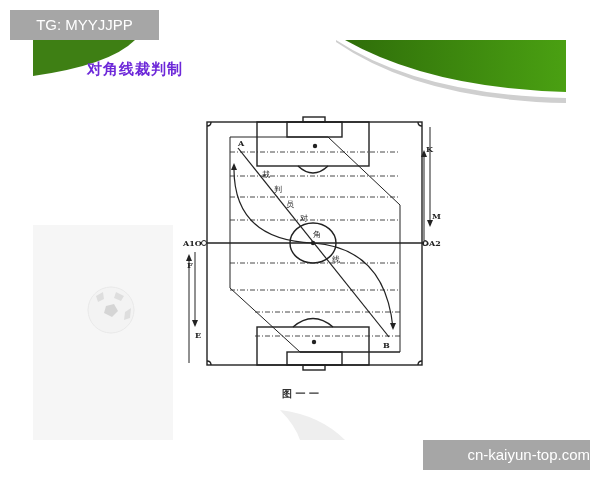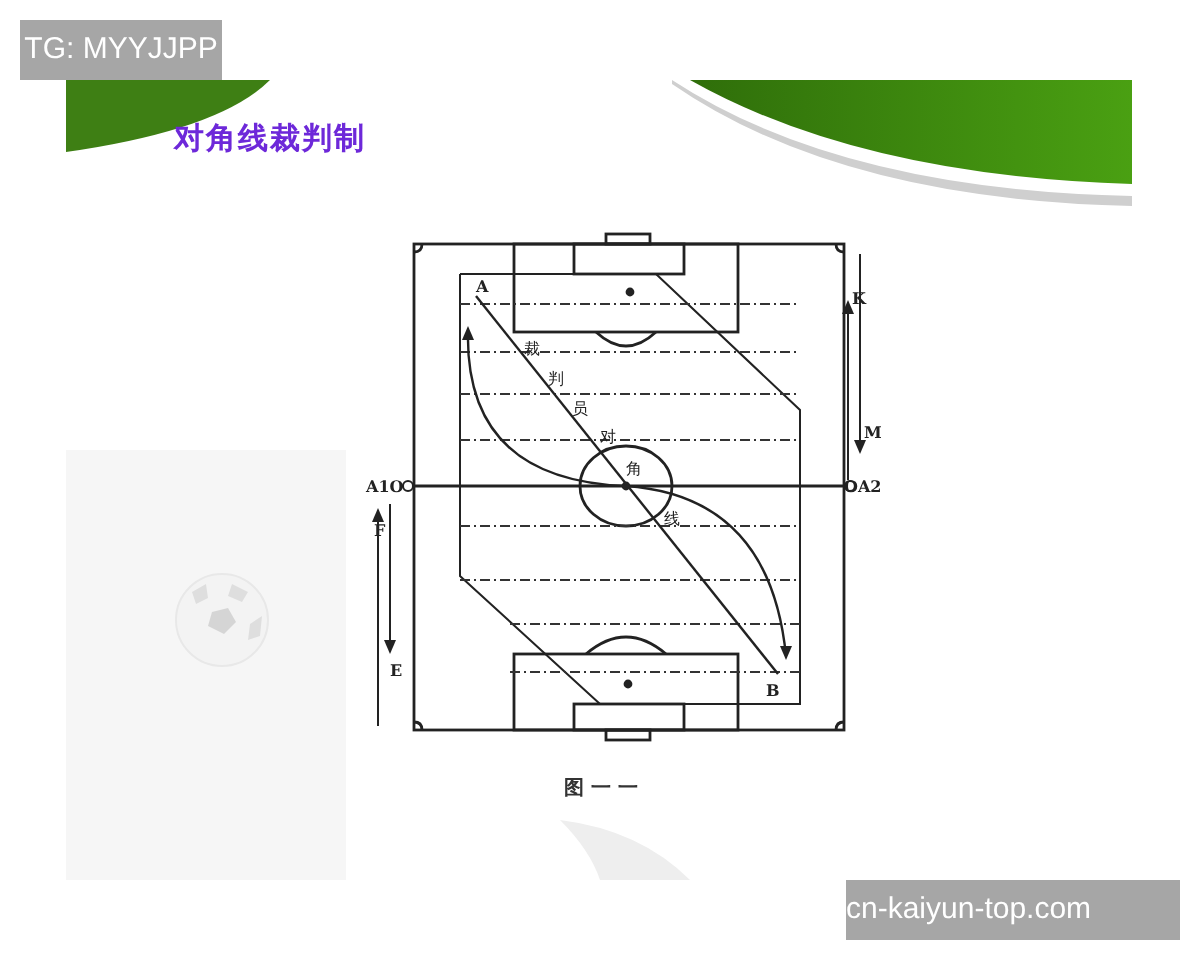--- a/index.html
+++ b/index.html
@@ -3,22 +3,22 @@
 <meta charset="utf-8">
 <style>
   html, body { margin:0; padding:0; }
   body { width:600px; height:480px; background:#ffffff; position:relative; overflow:hidden;
          font-family:"DejaVu Sans", sans-serif; }
   .slide { position:absolute; left:33px; top:40px; width:533px; height:400px; background:#ffffff; }
   .deco { position:absolute; left:0; top:0; }
   .title { position:absolute; left:87px; top:60px; font-size:15px; font-weight:bold; color:#6d28d9;
            font-family:"DejaVu Sans", sans-serif; letter-spacing:1px; }
   .badge { position:absolute; background:#a6a6a6; color:#ffffff; font-family:"Liberation Sans", sans-serif; }
-  .badge-tl { left:10px; top:10px; width:101px; height:30px; line-height:30px; font-size:15px; text-align:center; }
-  .badge-br { left:423px; top:440px; width:167px; height:30px; line-height:30px; font-size:15px; text-align:left; }
+  .badge-tl { left:10px; top:10px; width:149px; height:30px; line-height:30px; font-size:15px; text-align:center; }
+  .badge-br { left:423px; top:440px; width:167px; height:30px; line-height:30px; font-size:15px; text-align:right; }
   .diagram { position:absolute; left:0; top:0; }
   .lbl { font-family:"DejaVu Serif", serif; font-size:8px; font-weight:bold; fill:#222; }
   .cn { font-family:"DejaVu Sans", sans-serif; font-size:8px; fill:#222; }
   .caption { font-family:"DejaVu Sans", sans-serif; font-size:10px; font-weight:bold; fill:#333; }
 </style>
 </head>
 <body>
 
 <div class="slide"></div>
 

